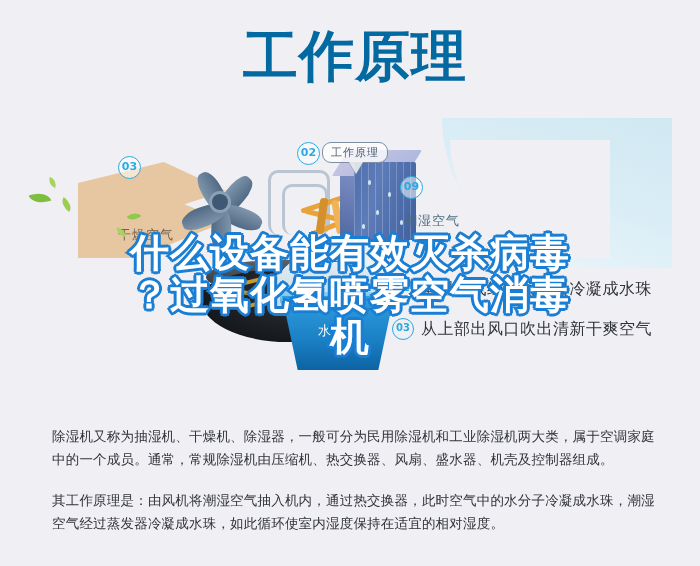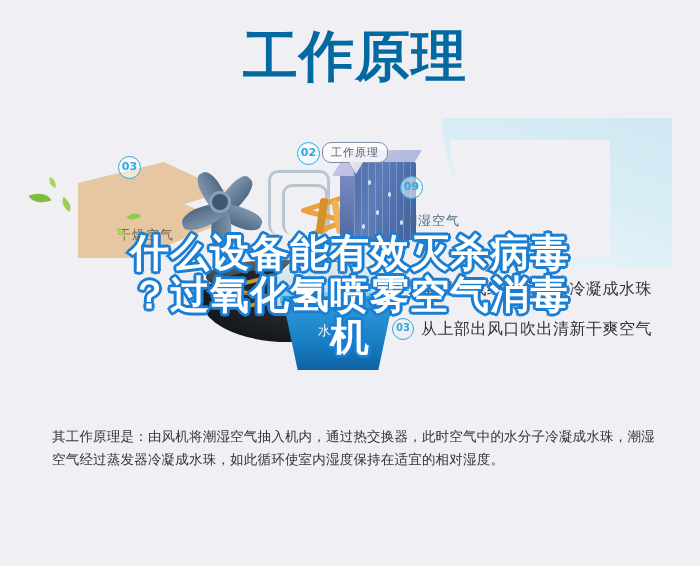--- a/index.html
+++ b/index.html
@@ -317,16 +317,17 @@
     </div>
   </div>
 
   <div class="watermark">
     <span>什么设备能有效灭杀病毒</span><br>
     <span>？过氧化氢喷雾空气消毒</span><br>
     <span>机</span>
   </div>
 
   <div class="copy">
+    <p>除湿机又称为抽湿机、干燥机、除湿器，一般可分为民用除湿机和工业除湿机两大类，属于空调家庭中的一个成员。通常，常规除湿机由压缩机、热交换器、风扇、盛水器、机壳及控制器组成。</p>
     <p>其工作原理是：由风机将潮湿空气抽入机内，通过热交换器，此时空气中的水分子冷凝成水珠，潮湿空气经过蒸发器冷凝成水珠，如此循环使室内湿度保持在适宜的相对湿度。</p>
   </div>
 
 </div>
 
 </body></html>

